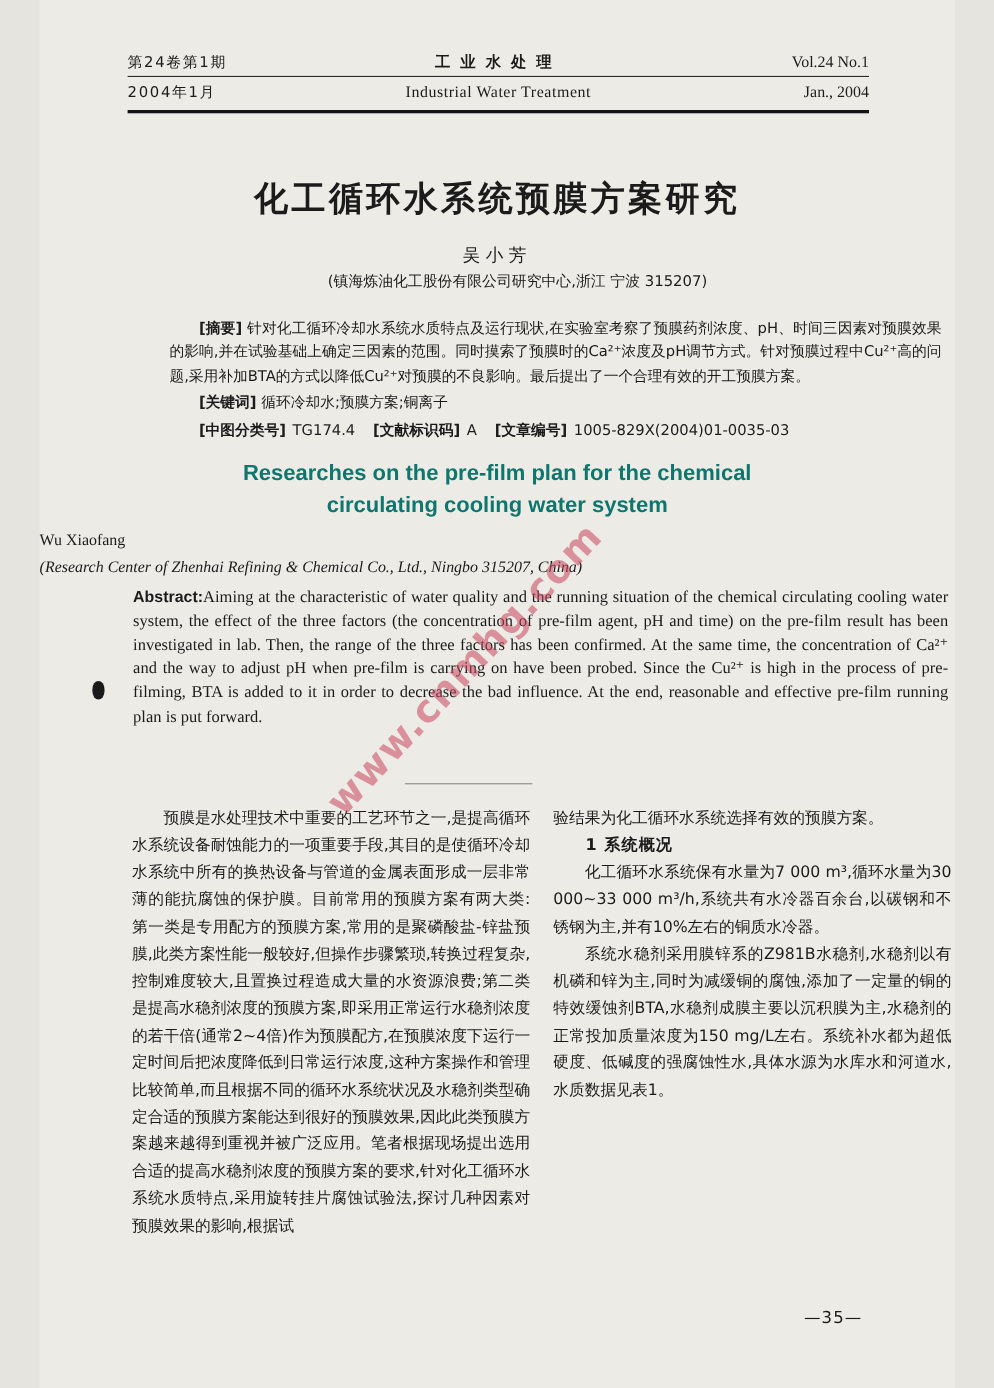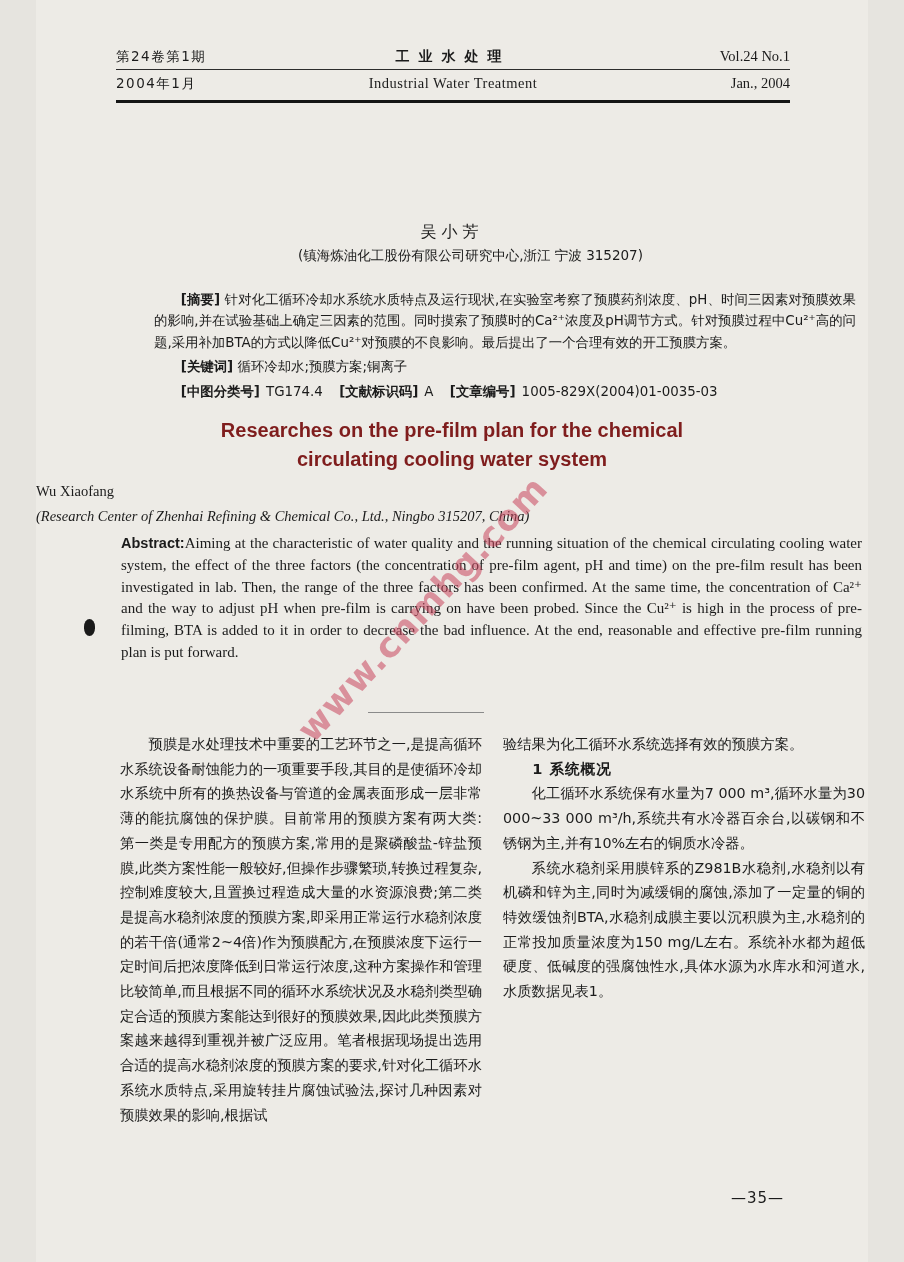--- a/index.html
+++ b/index.html
@@ -40,21 +40,21 @@
                 font-size: 13.4px; line-height: 21.4px; text-align: justify; }
   .meta-block p { margin: 0; text-indent: 2em; }
   .meta-block p + p { margin-top: 3px; }
   .meta-label { font-weight: bold; }
   .classification .pair { margin-right: 12px; }
   .classification .val { margin-left: 6px; }
 
   
   .title-en { position: absolute; top: 416px; left: 0; right: 0; text-align: center;
               font-family: "Liberation Sans", "DejaVu Sans", sans-serif;
-              font-weight: bold; font-size: 20px; line-height: 29px; color: #7f1d1d; }
+              font-weight: bold; font-size: 20px; line-height: 29px; color: #0f766e; }
   .author-en { position: absolute; top: 483px; left: 0; right: 0; 
                font-size: 14.5px; font-family: "Liberation Serif", "DejaVu Serif", serif; }
   .affiliation-en { position: absolute; top: 508px; left: 0; right: 0; 
                     font-size: 14.5px; font-style: italic;
                     font-family: "Liberation Serif", "DejaVu Serif", serif; }
 
   .abstract-en { position: absolute; top: 533px; left: 85px; width: 741px;
                  font-family: "Liberation Serif", "DejaVu Serif", serif;
                  font-size: 15px; line-height: 21.8px; text-align: justify; }
   .abstract-en .en-label { font-family: "Liberation Sans", "DejaVu Sans", sans-serif;
@@ -100,20 +100,21 @@
     </div>
     <div class="header-divider"></div>
     <div class="hrow">
       <span class="h-left">2004年1月</span>
       <span class="h-center en-journal">Industrial Water Treatment</span>
       <span class="h-right">Jan., 2004</span>
     </div>
     <div class="header-rule"></div>
   </header>
 
+  <h1 class="title-cn">化工循环水系统预膜方案研究</h1>
   <div class="author-cn">吴小芳</div>
   <div class="affiliation-cn">(镇海炼油化工股份有限公司研究中心,浙江 宁波  315207)</div>
 
   <div class="meta-block">
     <p>
       <span class="meta-label">[摘要]</span>
       <span>针对化工循环冷却水系统水质特点及运行现状,在实验室考察了预膜药剂浓度、pH、时间三因素对预膜效果的影响,并在试验基础上确定三因素的范围。同时摸索了预膜时的Ca²⁺浓度及pH调节方式。针对预膜过程中Cu²⁺高的问题,采用补加BTA的方式以降低Cu²⁺对预膜的不良影响。最后提出了一个合理有效的开工预膜方案。</span>
     </p>
     <p>
       <span class="meta-label">[关键词]</span>

